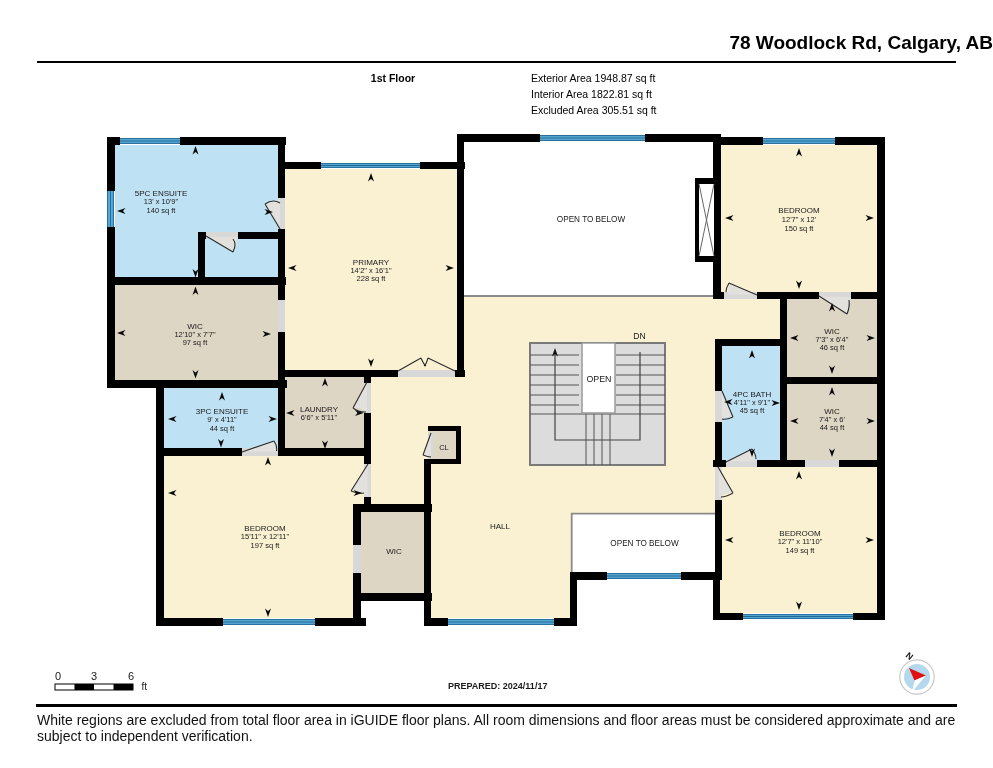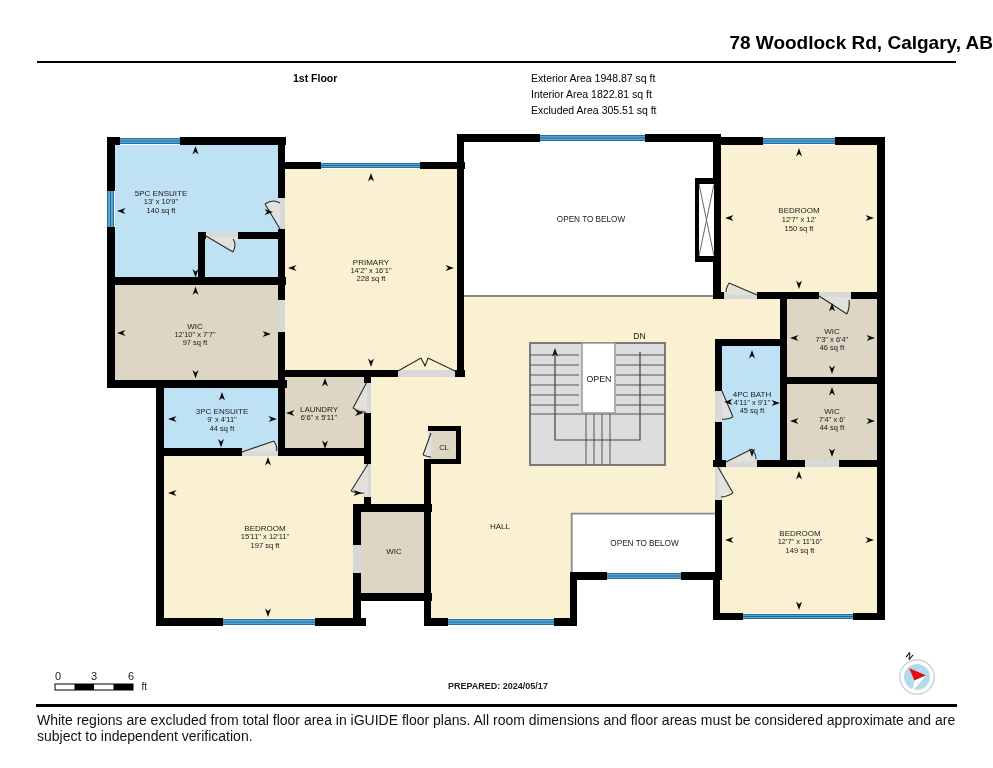--- a/index.html
+++ b/index.html
@@ -3,21 +3,21 @@
 html,body{margin:0;padding:0;width:993px;height:768px;background:#fff;font-family:"Liberation Sans",sans-serif;}
 .abs{position:absolute;}
 svg text{font-family:"Liberation Sans",sans-serif;fill:#1a1a1a;}
 </style></head>
 <body>
 
 <div class="abs" style="left:0;top:31.5px;width:993px;text-align:right;font-size:19px;font-weight:bold;color:#000;letter-spacing:0px;">78 Woodlock Rd, Calgary, AB</div>
 
 <div class="abs" style="left:37px;top:61px;width:919px;height:2px;background:#000;"></div>
 
-<div class="abs" style="left:293px;top:69.5px;width:200px;text-align:left;font-size:10.5px;font-weight:bold;color:#000;line-height:16px;">1st Floor</div>
+<div class="abs" style="left:293px;top:69.5px;width:200px;text-align:center;font-size:10.5px;font-weight:bold;color:#000;line-height:16px;">1st Floor</div>
 
 <div class="abs" style="left:507px;top:69.5px;font-size:10.5px;line-height:16px;color:#000;margin-left:24px;">Exterior Area 1948.87 sq ft<br>Interior Area 1822.81 sq ft<br>Excluded Area 305.51 sq ft</div>
 <svg class="abs" style="left:0;top:0" width="993" height="768" viewBox="0 0 993 768">
 
 <g>
       <rect x="110" y="140" width="172" height="142" fill="#bee1f4"></rect>
 <text x="161" y="196" font-size="8" text-anchor="middle">5PC ENSUITE</text>
 <text x="161" y="204.3" font-size="7.5" text-anchor="middle">13' x 10'9"</text>
 <text x="161" y="212.6" font-size="7.5" text-anchor="middle">140 sq ft</text>
     </g>
@@ -411,21 +411,21 @@
       <text x="28" y="40" font-size="11" text-anchor="middle">0</text>
 <text x="64" y="40" font-size="11" text-anchor="middle">3</text>
 <text x="101" y="40" font-size="11" text-anchor="middle">6</text>
 <rect x="25" y="44" width="78" height="6" fill="#fff" stroke="#000" stroke-width="1"></rect>
 <rect x="44.5" y="44" width="19.5" height="6" fill="#000"></rect>
 <rect x="83.5" y="44" width="19.5" height="6" fill="#000"></rect>
 <text x="111.5" y="50" font-size="10">ft</text>
     </g>
 </svg>
 
-<div class="abs" style="left:448px;top:680.5px;font-size:9px;font-weight:bold;color:#1a1a1a;">PREPARED: 2024/05/17</div>
+<div class="abs" style="left:448px;top:680.5px;font-size:9px;font-weight:bold;color:#1a1a1a;">PREPARED: 2024/11/17</div>
 
 <svg class="abs" style="left:886px;top:640px" width="60" height="60" viewBox="0 0 60 60">
 <g>
       <circle cx="31" cy="37" r="17.2" fill="#fff" stroke="#c9c9c9" stroke-width="1.2"></circle>
 <circle cx="31" cy="37" r="13" fill="#b4d9ec"></circle>
 <path d="M 23,28 L 40,35.5 L 28.5,40.5 Z" fill="#e01010"></path>
 <path d="M 28.5,40.5 L 40,35.5 L 26,52 Z" fill="#fff"></path>
 <text x="20.5" y="19.5" font-size="9" font-weight="bold" transform="rotate(38 24 16)">N</text>
     </g>
 </svg>

